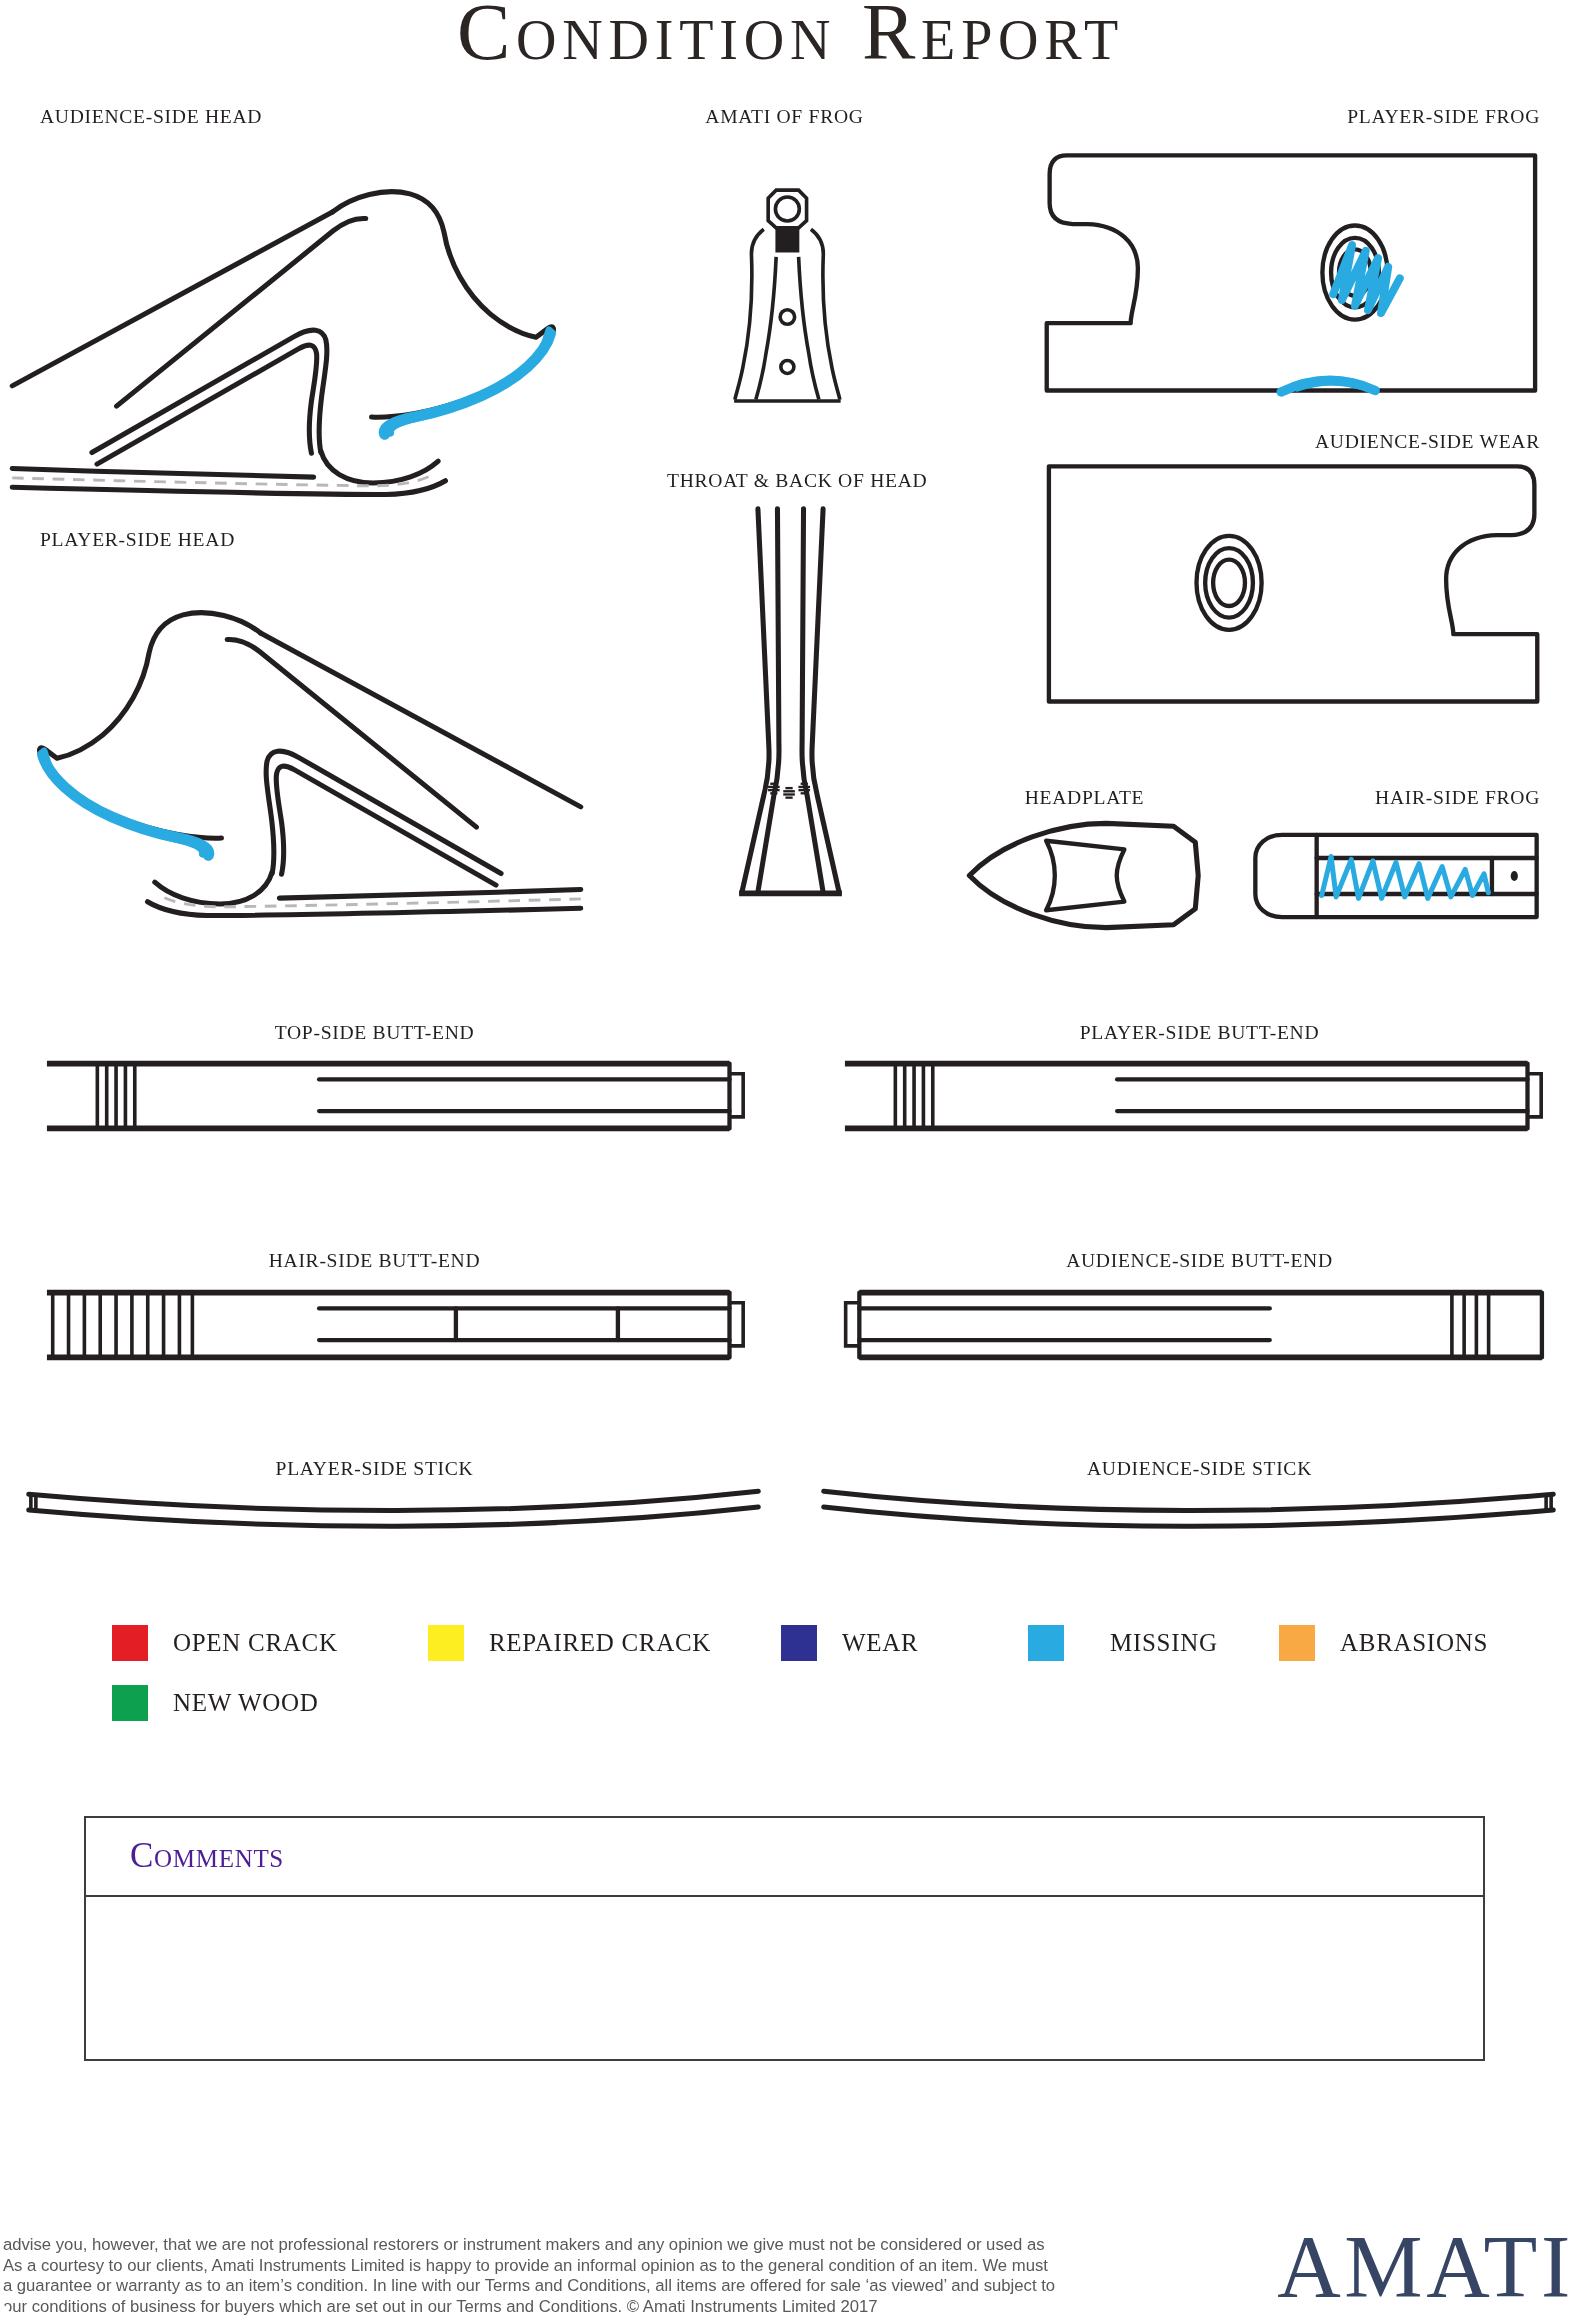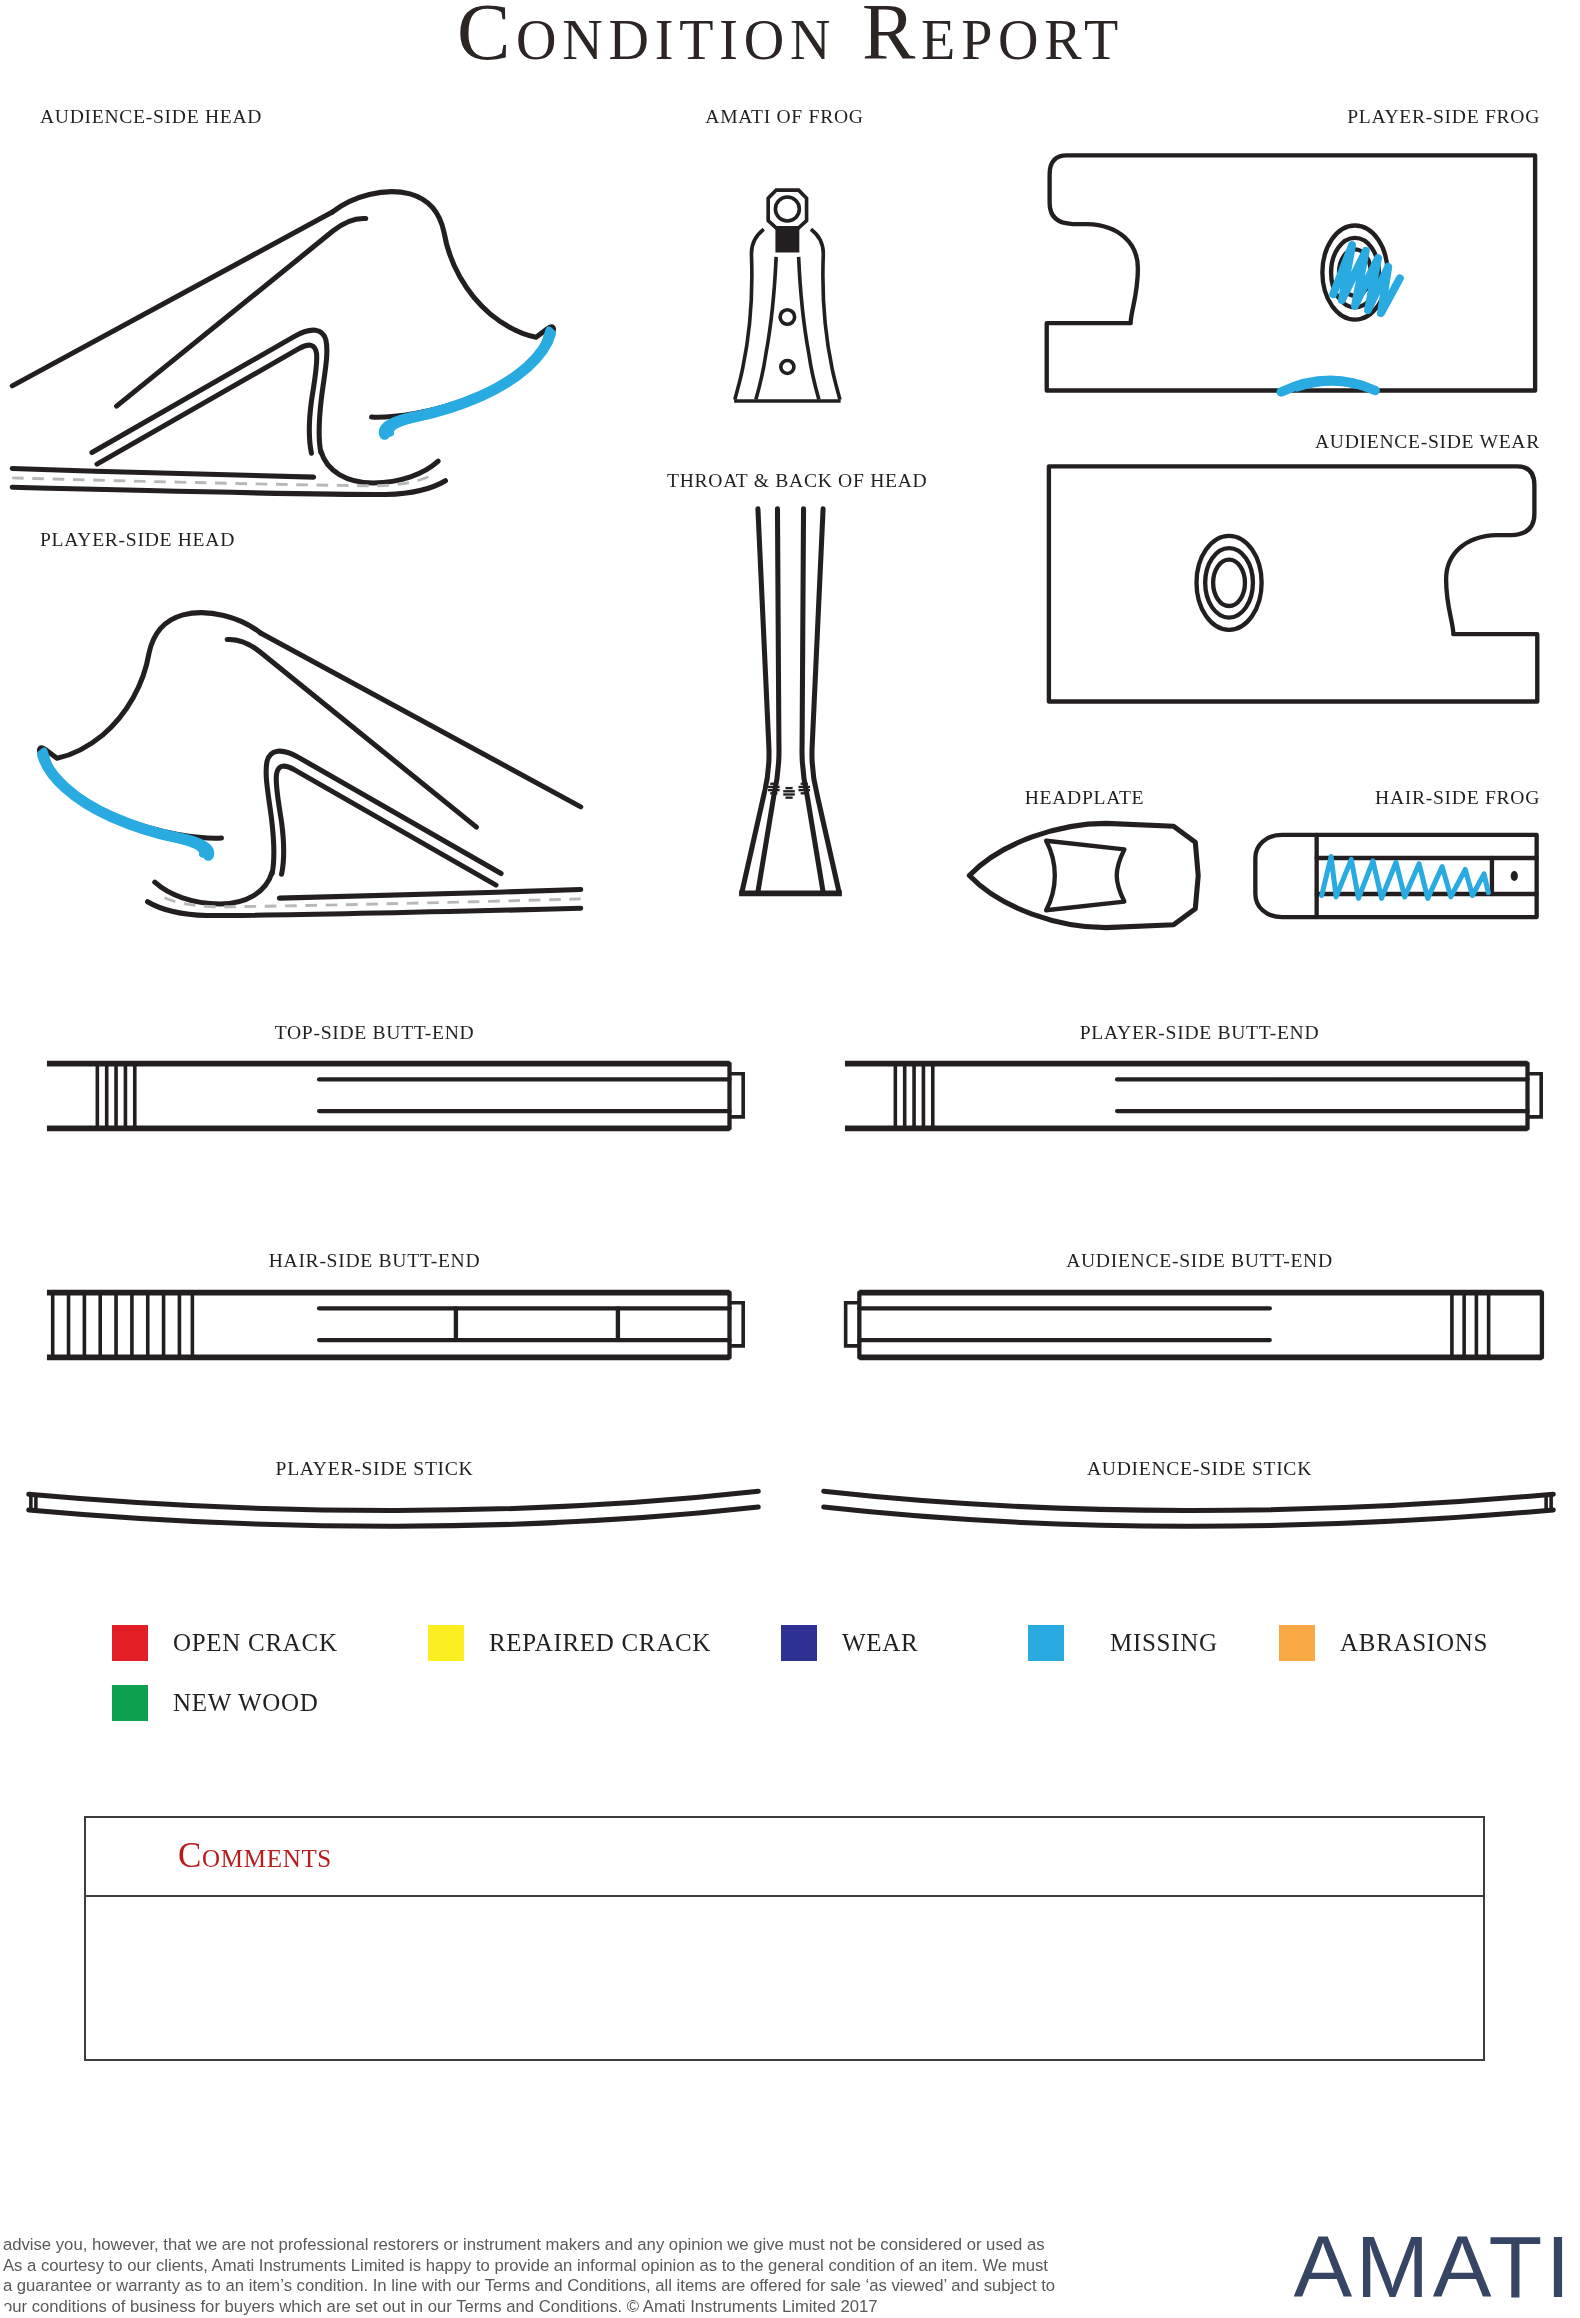--- a/index.html
+++ b/index.html
@@ -17,27 +17,27 @@
   .thick{stroke:#231f20;stroke-width:8;fill:none;stroke-linecap:butt;}
   .dash{stroke:#b8b8b8;stroke-width:4;fill:none;stroke-dasharray:16 12;}
   .fillb{fill:#231f20;stroke:none;}
   .mark{fill:none;stroke-linecap:round;stroke-linejoin:round;}
   .legend-item{position:absolute;display:flex;align-items:center;gap:25px;}
   .swatch{width:36px;height:36px;flex:0 0 auto;}
   .legend-label{font-size:25px;letter-spacing:0.7px;color:#231f20;white-space:nowrap;}
   .comments-box{position:absolute;left:84px;top:1816px;width:1401px;height:245px;
                 border:2.9px solid #3d3d3f;box-sizing:border-box;}
   .comments-head{height:79px;border-bottom:2.9px solid #3d3d3f;box-sizing:border-box;
-                 line-height:76px;padding-left:92px;font-variant:small-caps;
-                 font-size:35px;letter-spacing:0.7px;color:#b91c1c;}
+                 line-height:76px;padding-left:44px;font-variant:small-caps;
+                 font-size:35px;letter-spacing:0.7px;color:#4c1d95;}
   .comments-body{width:100%;height:160px;background:#ffffff;}
   .footer-text{position:absolute;left:2.9px;top:2235px;width:1247px;
                font-family:"Liberation Sans",sans-serif;font-size:16.7px;line-height:20.7px;
                color:#59595b;}
-  .amati{position:absolute;right:7.2px;top:2216px;font-family:Liberation Sans, sans-serif;
+  .amati{position:absolute;right:7.2px;top:2216px;font-family:Liberation Serif, serif;
          font-size:88px;letter-spacing:3.6px;color:#374564;}
 </style>
 </head>
 <body>
 
 <div class="page">
 
   <div class="title">Condition Report</div>
 
   <div class="lbl" style="left:40px;top:106px;">AUDIENCE-SIDE HEAD</div>

